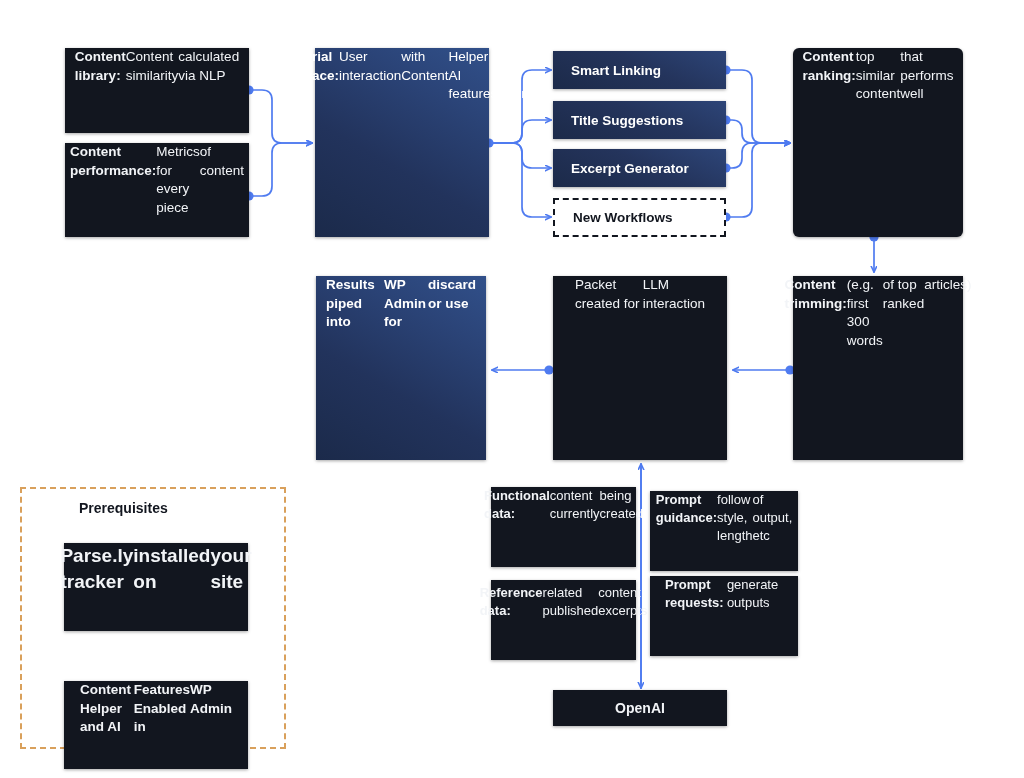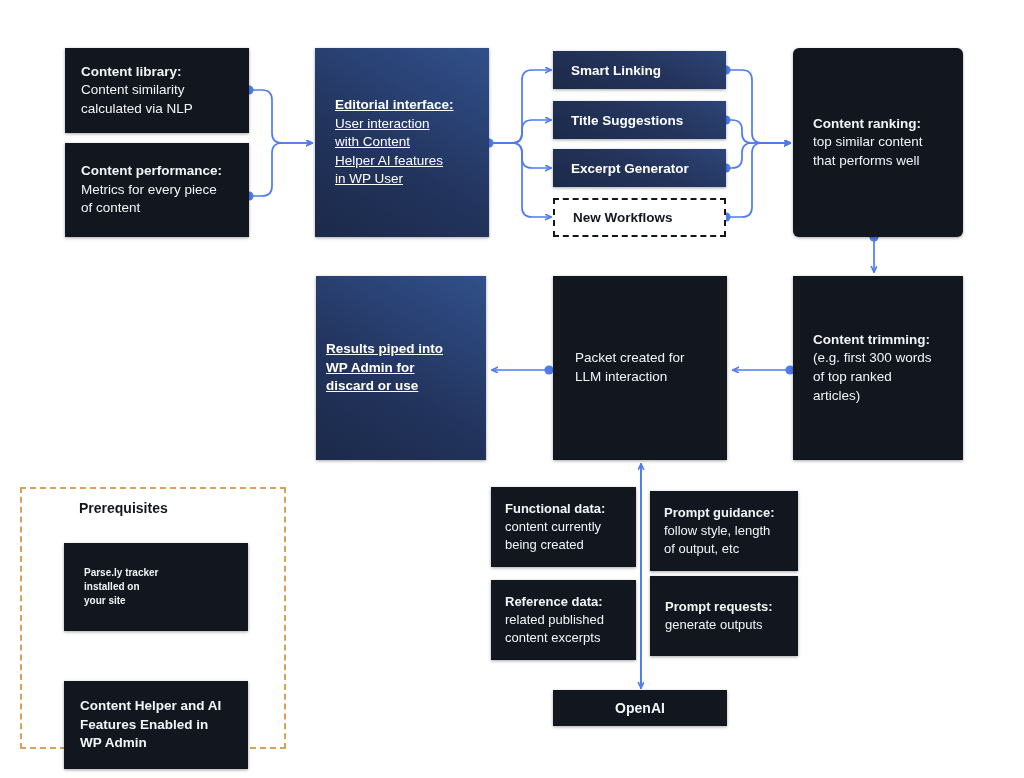--- a/index.html
+++ b/index.html
@@ -10,30 +10,29 @@
     overflow:hidden;
   }
   #stage{position:relative;width:1024px;height:778px;}
 
   svg.wires{position:absolute;left:0;top:0;width:1024px;height:778px;pointer-events:none;}
 
   .node{
     position:absolute;
     box-sizing:border-box;
     display:flex;
-    flex-direction:column;
+    flex-direction:row;
     justify-content:center;
     box-shadow:0 1px 3px rgba(0,0,0,.35);
   }
   .node .ttl{font-weight:bold;}
   .dark{background:#12161f;color:#f2f4f7;}
   .blue{
     background:linear-gradient(30deg,#1b2a4a 0%,#22335c 40%,#2b4478 75%,#31508a 100%);
     color:#ffffff;
-    text-decoration:underline;
   }
   .pill{
     background:linear-gradient(25deg,#1c2a49 0%,#24345c 55%,#2d4578 100%);
     color:#ffffff;
     display:flex;align-items:center;
     font-weight:bold;
     box-shadow:0 1px 3px rgba(0,0,0,.35);
     position:absolute;box-sizing:border-box;
   }
   .dashedpill{
@@ -167,21 +166,21 @@
 
   <div class="node blue" style="left:316px;top:276px;width:170px;height:184px;padding:0 10px;font-size:13.5px;">
     <div class="ttl lbl">Results piped into</div>
     <div class="ttl lbl">WP Admin for</div>
     <div class="ttl lbl">discard or use</div>
   </div>
 
   <div class="prereq-group" style="left:20px;top:487px;width:266px;height:262px;"></div>
   <div class="prereq-title" style="left:79px;top:500px;">Prerequisites</div>
 
-  <div class="node dark" style="left:64px;top:543px;width:184px;height:88px;padding:0 20px;font-size:10px;">
+  <div class="node dark" style="left:64px;top:543px;width:184px;height:88px;padding:0 20px;font-size:19px;">
     <div class="ttl lbl">Parse.ly tracker</div>
     <div class="ttl lbl">installed on</div>
     <div class="ttl lbl">your site</div>
   </div>
 
   <div class="node dark" style="left:64px;top:641px;width:184px;height:88px;padding:0 16px;font-size:13.5px;margin-top:40px;">
     <div class="ttl lbl">Content Helper and AI</div>
     <div class="ttl lbl">Features Enabled in</div>
     <div class="ttl lbl">WP Admin</div>
   </div>

